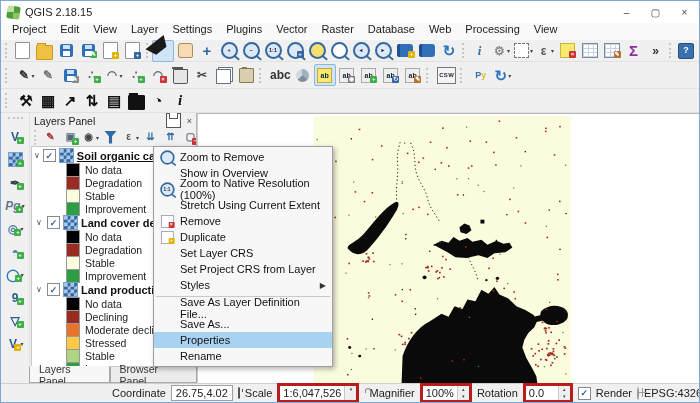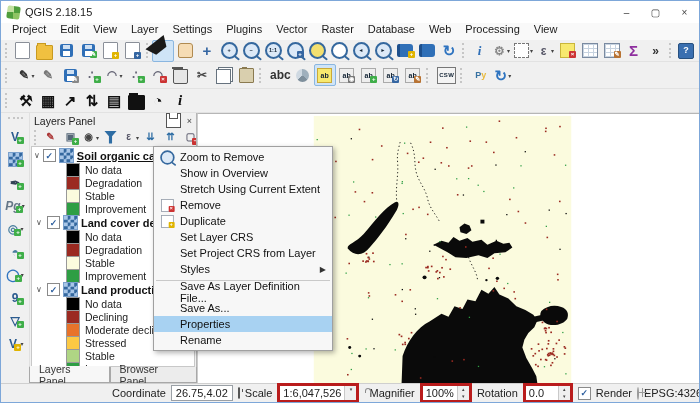--- a/index.html
+++ b/index.html
@@ -843,20 +843,28 @@
         <span class="mic">
           <span class="ibox k-mag"></span>
         </span>
         <span>Zoom to Remove</span>
       </div>
       <div class="ci">
         <span class="mic"></span>
         <span>Show in Overview</span>
       </div>
       <div class="ci">
+        <span class="mic">
+          <span class="ibox k-mag">
+            <span class="kt">1:1</span>
+          </span>
+        </span>
+        <span>Zoom to Native Resolution (100%)</span>
+      </div>
+      <div class="ci">
         <span class="mic"></span>
         <span>Stretch Using Current Extent</span>
       </div>
       <div class="ci">
         <span class="mic">
           <span class="ibox k-sqic">
             <span class="badge" style="background: rgb(204, 51, 51);">×</span>
           </span>
         </span>
         <span>Remove</span>

